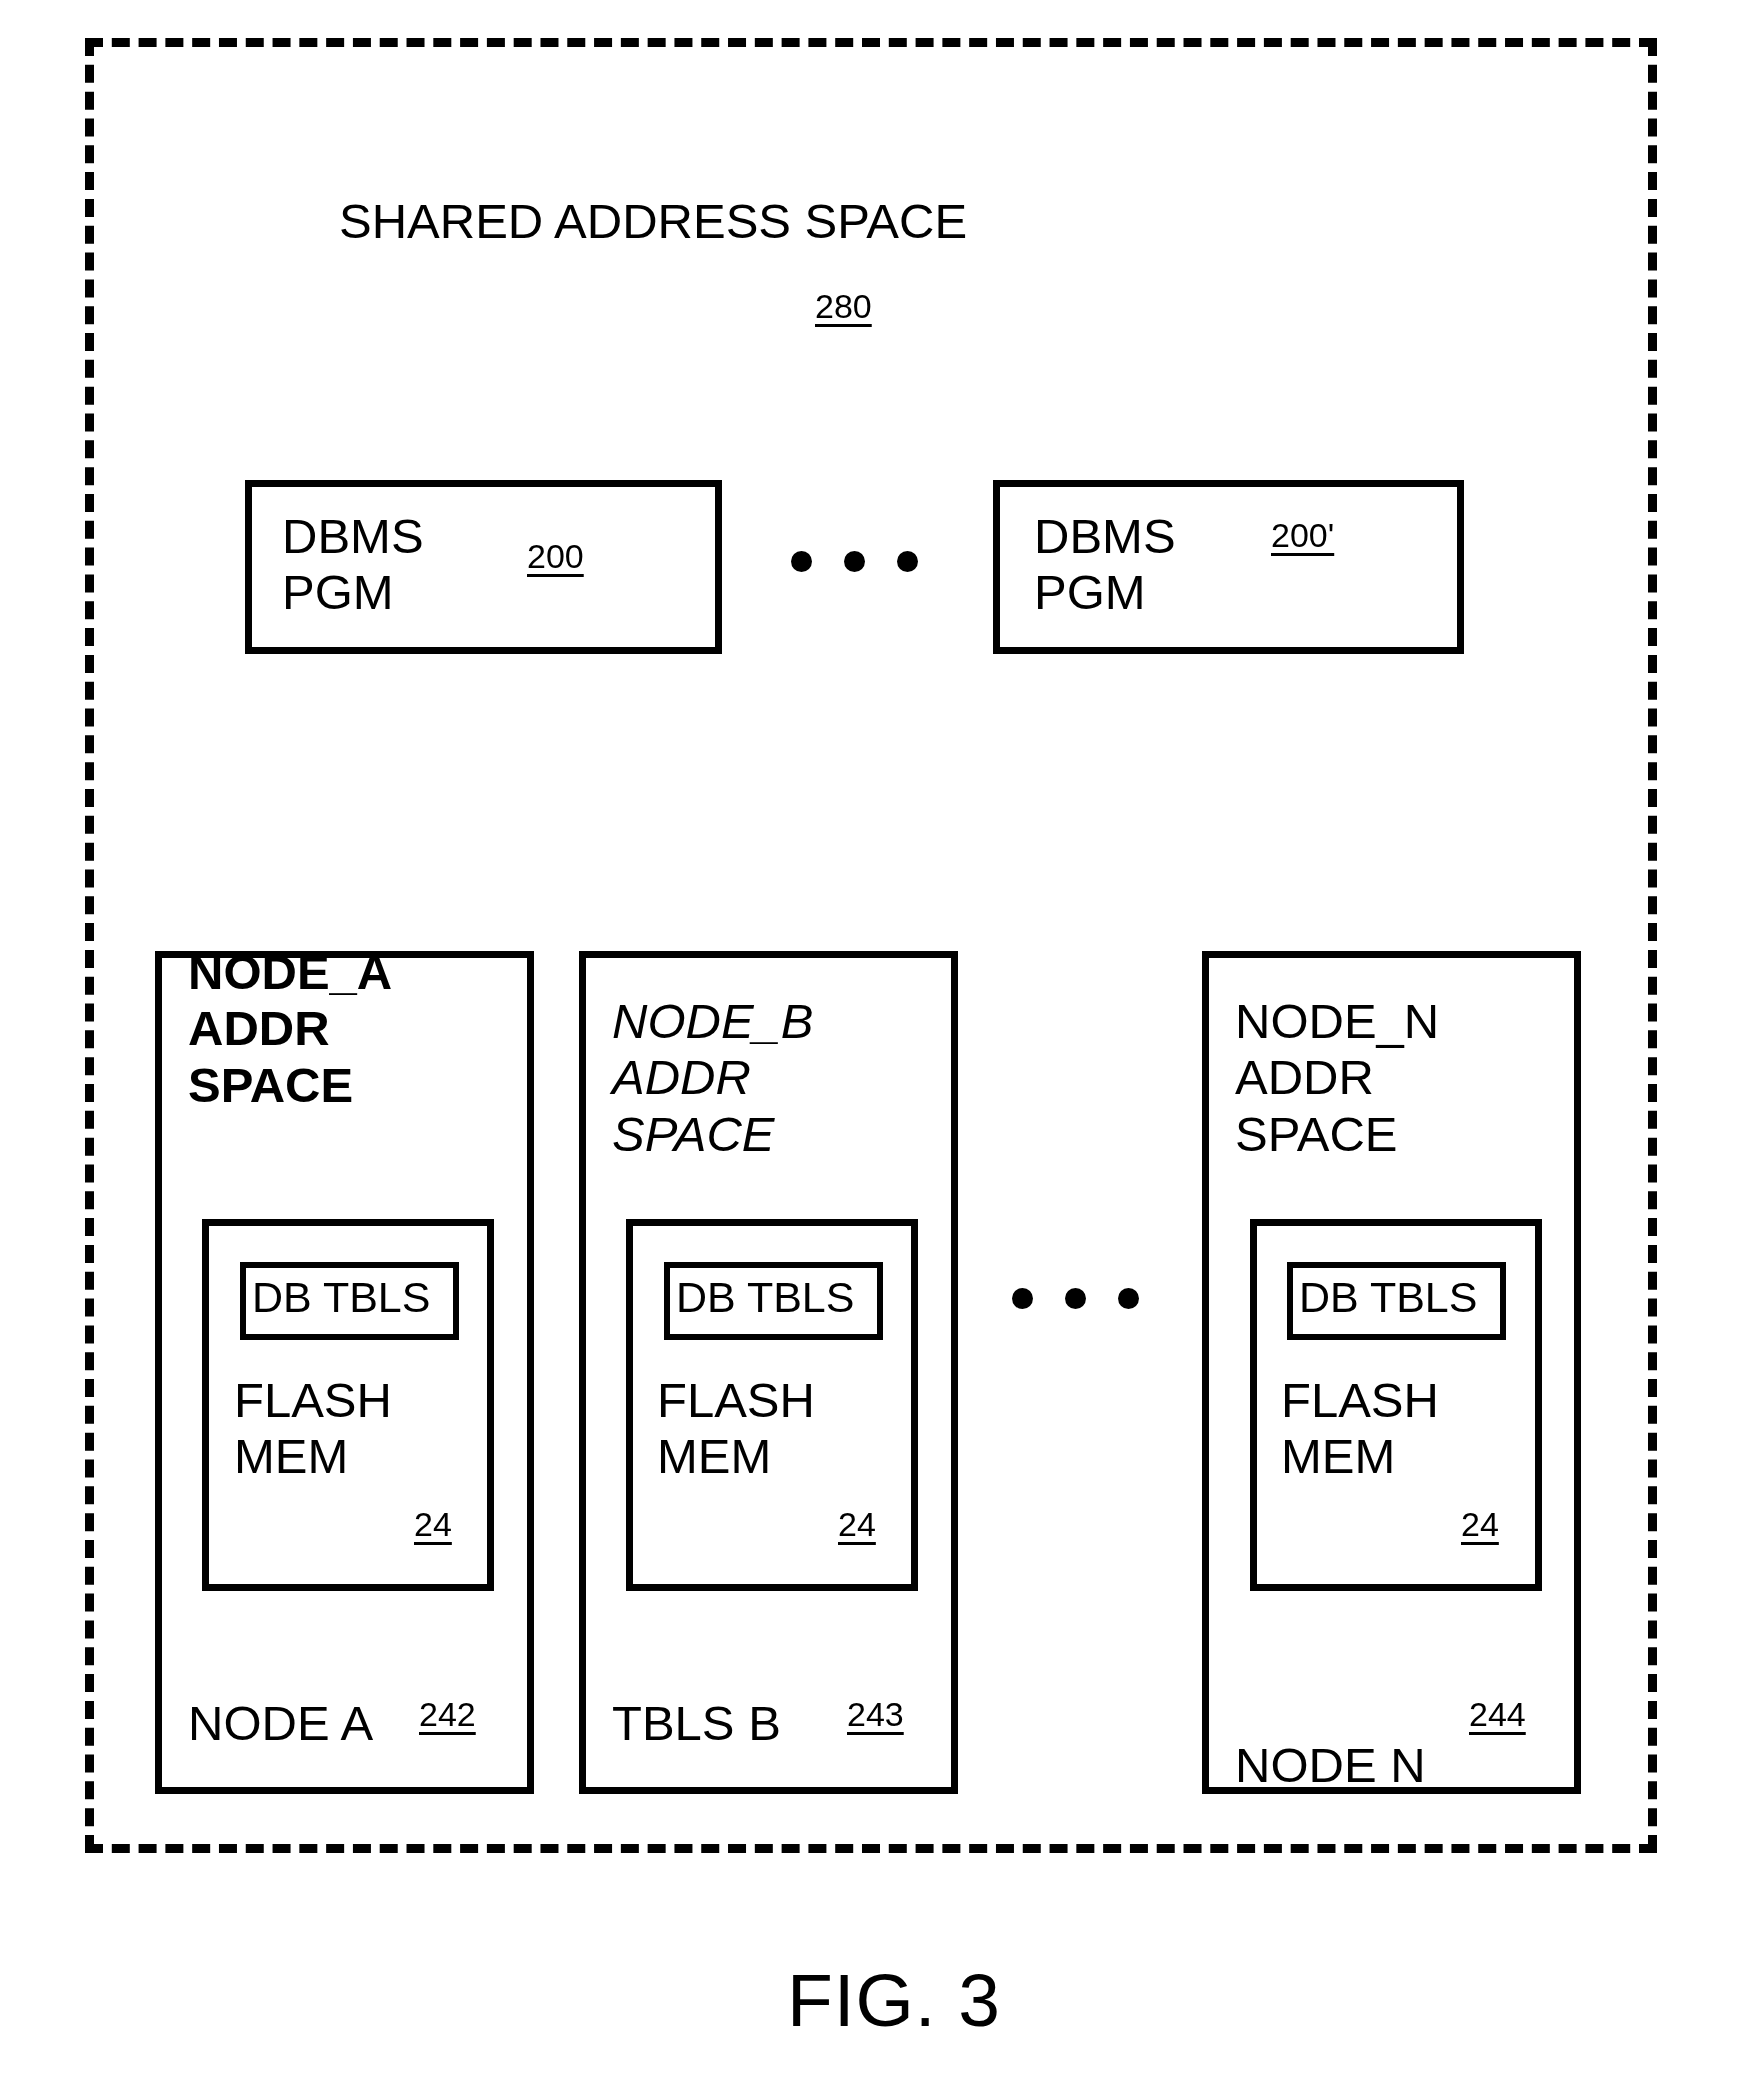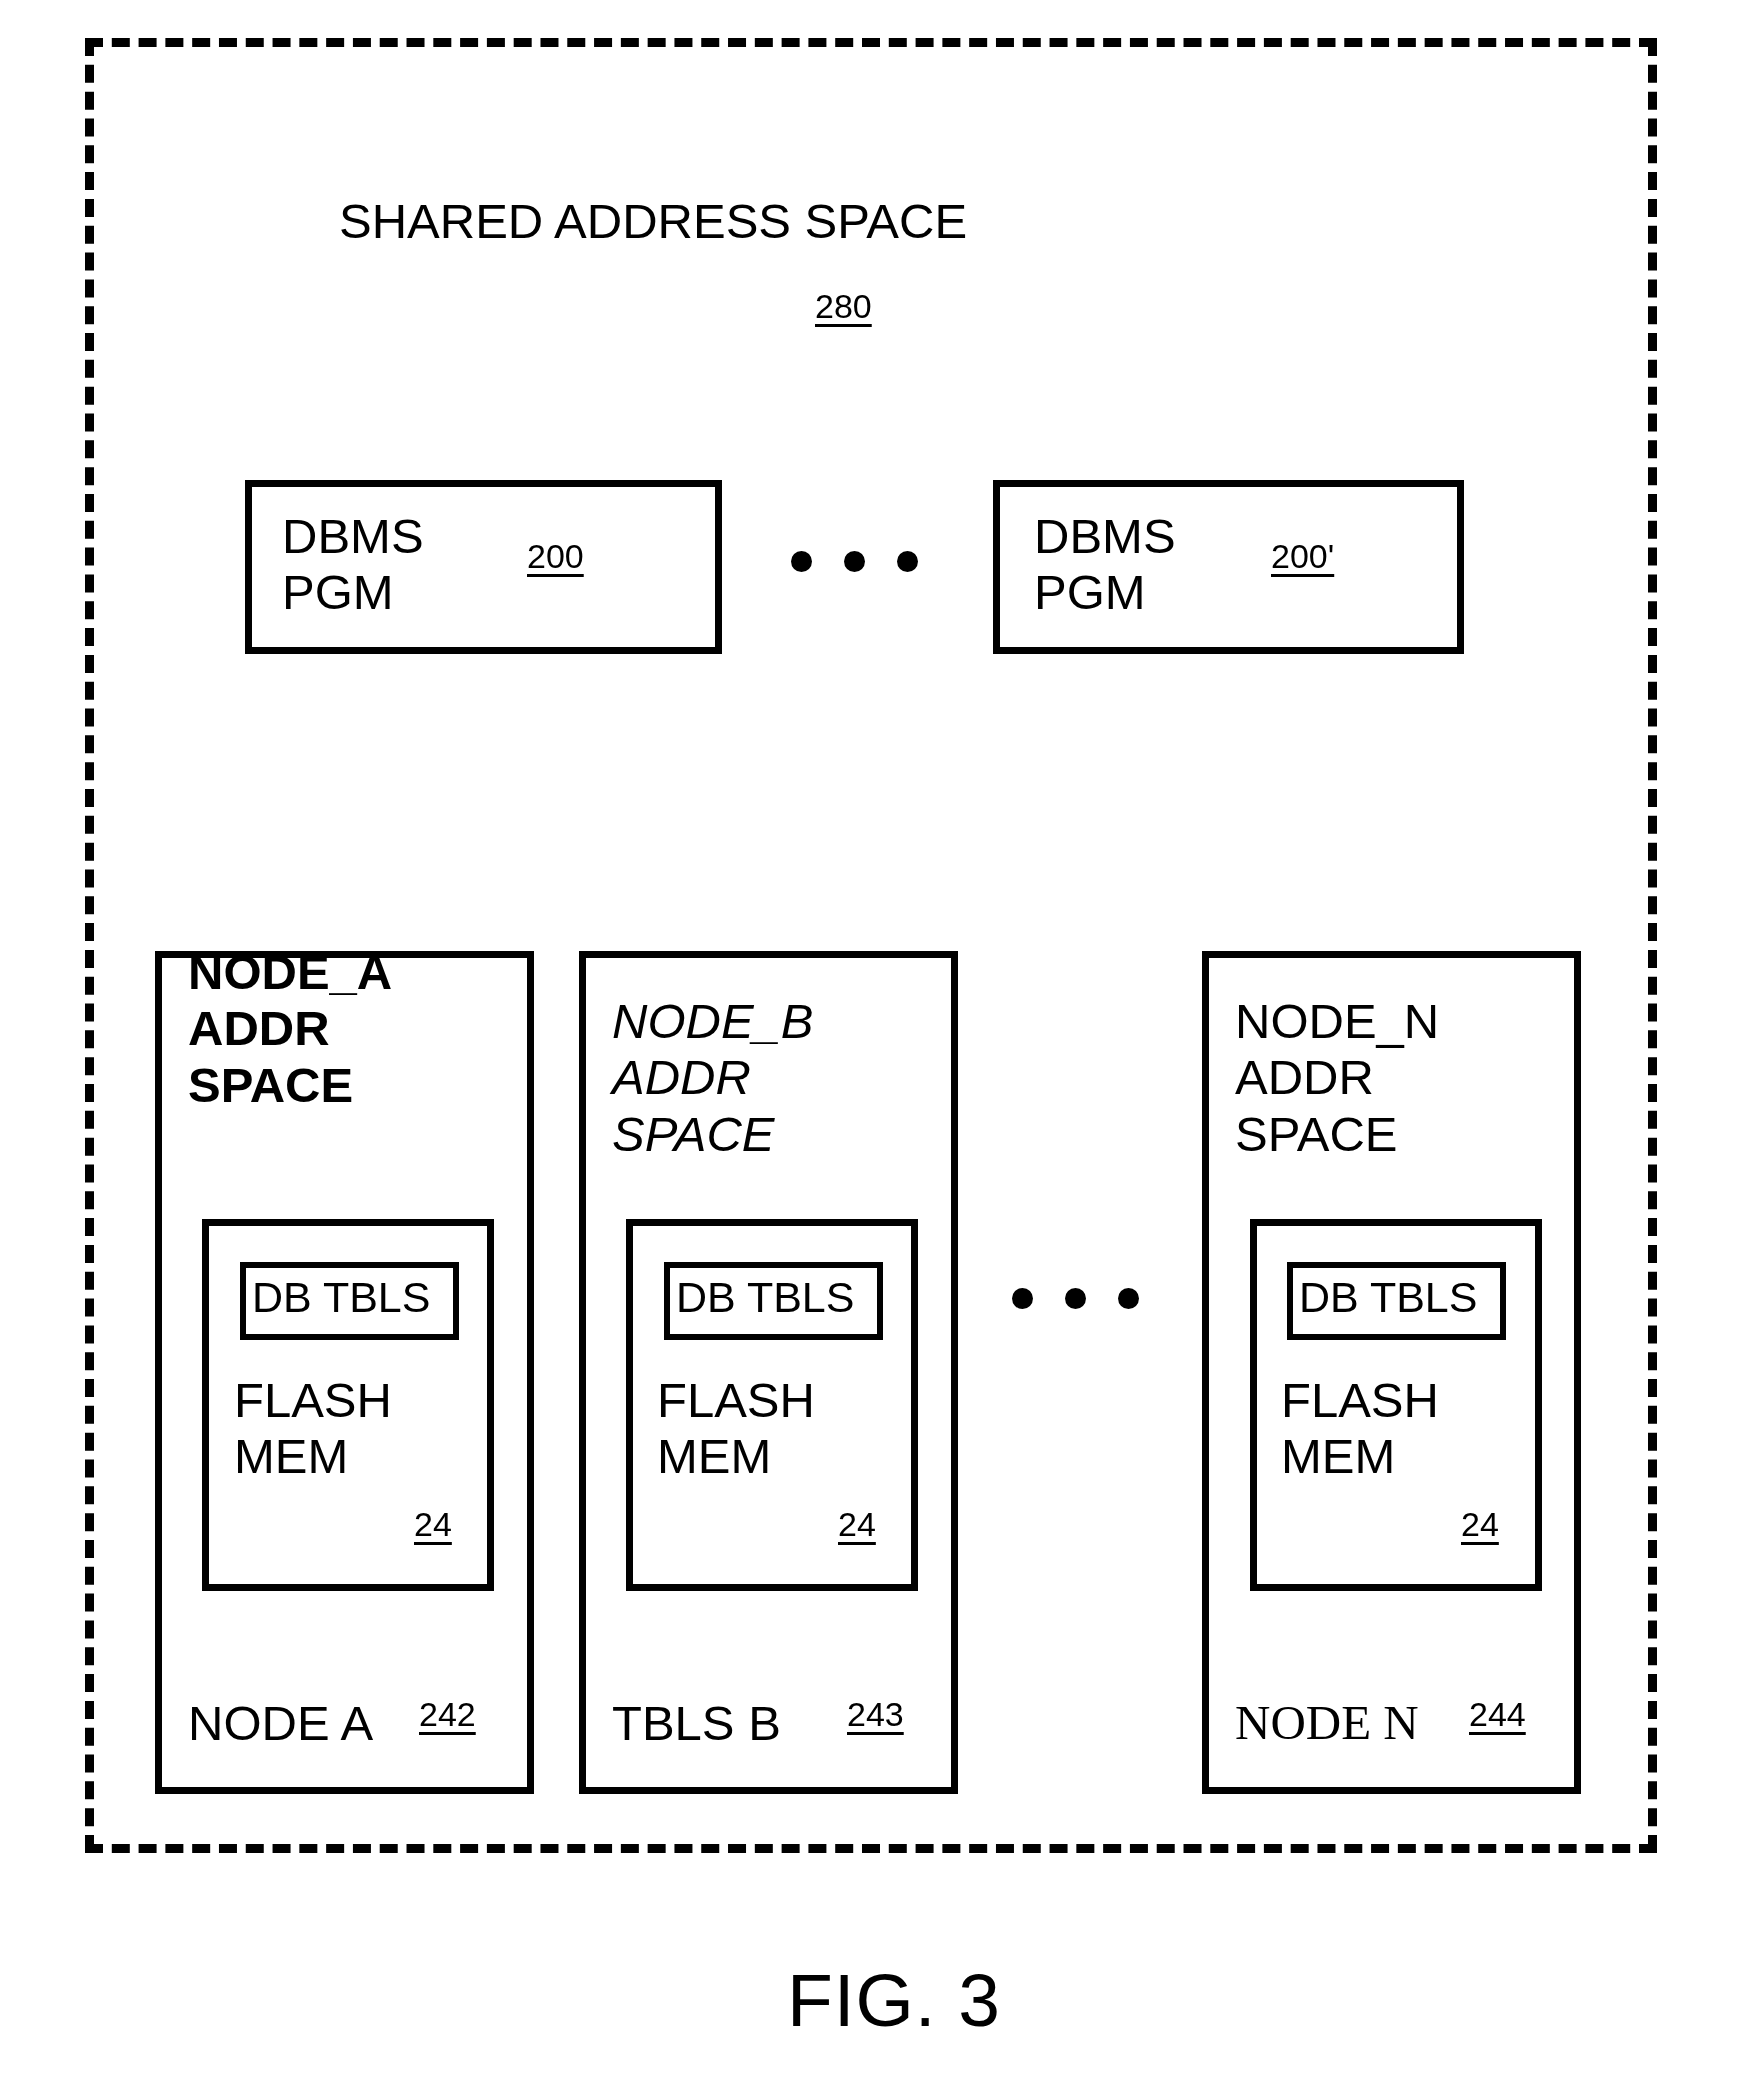--- a/index.html
+++ b/index.html
@@ -76,21 +76,21 @@
 
   <div class="dots" style="left:791px; top:551px;">
     <div class="dot"></div>
     <div class="dot"></div>
     <div class="dot"></div>
   </div>
 
   <div class="solid-box" style="left:993px; top:480px; width:457px; height:160px;"></div>
   <div class="text" style="left:1034px; top:508px;">DBMS
 PGM</div>
-  <div class="ref-num" style="left:1271px; top:537px;">200'</div>
+  <div class="ref-num" style="left:1271px; top:516px;">200'</div>
 
   <div class="solid-box" style="left:155px; top:951px; width:365px; height:829px;"></div>
   <div class="text" style="left:188px; top:944px;font-weight:bold;">NODE_A
 ADDR
 SPACE</div>
 
   <div class="solid-box" style="left:202px; top:1219px; width:278px; height:358px;"></div>
 
   <div class="inner-box" style="left:240px; top:1262px; width:207px; height:66px;"></div>
   <div class="text" style="left:252px; top:1273px; font-size:43px;">DB TBLS</div>
@@ -126,19 +126,19 @@
 ADDR
 SPACE</div>
 
   <div class="solid-box" style="left:1250px; top:1219px; width:278px; height:358px;"></div>
 
   <div class="inner-box" style="left:1287px; top:1262px; width:207px; height:66px;"></div>
   <div class="text" style="left:1299px; top:1273px; font-size:43px;">DB TBLS</div>
   <div class="text" style="left:1281px; top:1372px;">FLASH
 MEM</div>
   <div class="ref-num" style="left:1461px; top:1505px;">24</div>
-  <div class="text" style="left:1235px; top:1695px;font-family:Liberation Serif, serif;">NODE N</div>
+  <div class="text" style="left:1235px; top:1737px;">NODE N</div>
   <div class="ref-num" style="left:1469px; top:1695px;">244</div>
 
   <div class="fig-label" style="left:744px; top:1957px;margin-left:43px;">FIG. 3</div>
 
 </div>
 
 
 </body></html>

